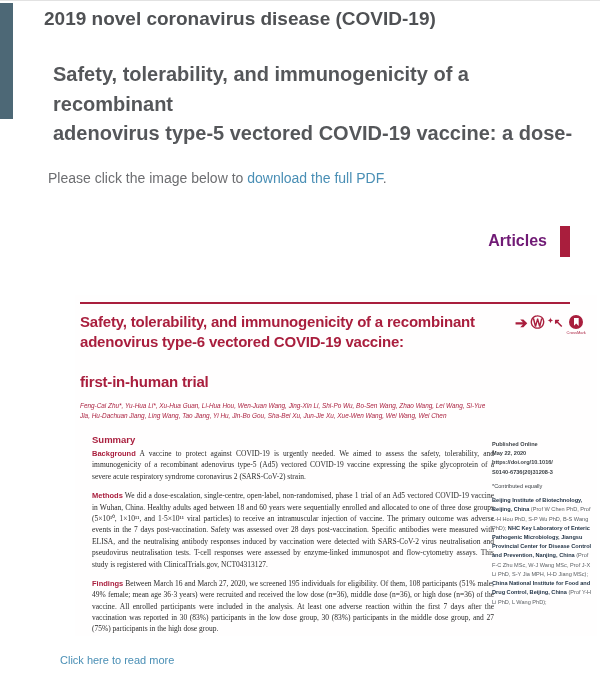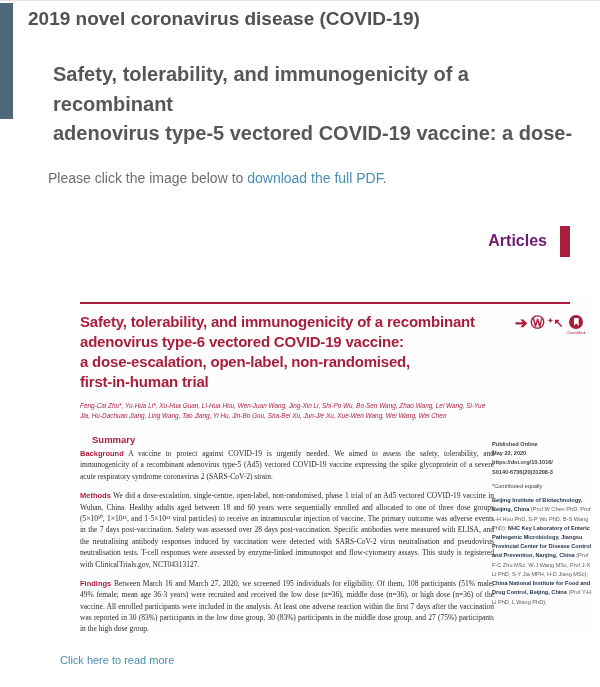--- a/index.html
+++ b/index.html
@@ -9,21 +9,21 @@
     background: #ffffff;
     position: relative;
     border-top: 1px solid #e2e2e2;
   }
   
   .left-accent-bar {
     position: absolute; left: 0; top: 2px; width: 13px; height: 116px;
     background: #4d6876;
   }
   .page-category {
-    position: absolute; left: 28px; top: 7px; width: 540px;
+    position: absolute; left: 44px; top: 7px; width: 540px;
     font-size: 19px; font-weight: 600; color: #4f5154;
   }
   .page-heading {
     position: absolute; left: 53px; top: 59px; width: 520px;
     font-size: 20px; font-weight: 700; color: #55575a; line-height: 1.48;
   }
   .instruction {
     position: absolute; left: 48px; top: 169px;
     font-size: 14px; color: #6d6e71;
   }
@@ -77,21 +77,21 @@
   }
   .paper-body {
     position: absolute; left: 5px; top: 139px; width: 414px;
   }
   .summary-heading {
     font-size: 9.5px; font-weight: 700; color: #a91e3d; margin-bottom: 3px; margin-left: 12px;
   }
   .paper-para {
     font-family: "Liberation Serif", serif;
     font-size: 7.5px; line-height: 1.52; color: #2a2a2a;
-    text-align: justify; margin-bottom: 8px;
+    text-align: justify; margin-bottom: 8px; margin-left: 12px;
   }
   .para-label {
     font-family: "Liberation Sans", sans-serif;
     font-weight: 700; color: #a91e3d;
   }
   
   .paper-sidebar {
     position: absolute; left: 417px; top: 145px; width: 100px;
     font-size: 5.6px; line-height: 1.65; color: #5a5f63;
   }
@@ -133,21 +133,21 @@
       <span class="crossmark-circle">
           <span class="crossmark-bookmark"></span>
         </span>
       <span class="crossmark-label">CrossMark</span>
     </span>
   </div>
 
   <div class="paper-title">
     <span>Safety, tolerability, and immunogenicity of a recombinant</span><br>
     <span>adenovirus type-6 vectored COVID-19 vaccine:</span><br>
-    <span>a dose-escalation, open-label, non-randomised,</span><br>
+    <br>
     <span>first-in-human trial</span>
   </div>
 
   <div class="paper-authors">Feng-Cai Zhu*, Yu-Hua Li*, Xu-Hua Guan, Li-Hua Hou, Wen-Juan Wang, Jing-Xin Li, Shi-Po Wu, Bo-Sen Wang, Zhao Wang, Lei Wang, Si-Yue Jia, Hu-Dachuan Jiang, Ling Wang, Tao Jiang, Yi Hu, Jin-Bo Gou, Sha-Bei Xu, Jun-Jie Xu, Xue-Wen Wang, Wei Wang, Wei Chen</div>
 
   <div class="paper-body">
     <div class="summary-heading">Summary</div>
 
     <p class="paper-para"><span class="para-label">Background</span><span> A vaccine to protect against COVID-19 is urgently needed. We aimed to assess the safety, tolerability, and immunogenicity of a recombinant adenovirus type-5 (Ad5) vectored COVID-19 vaccine expressing the spike glycoprotein of a severe acute respiratory syndrome coronavirus 2 (SARS-CoV-2) strain.</span></p>
 

